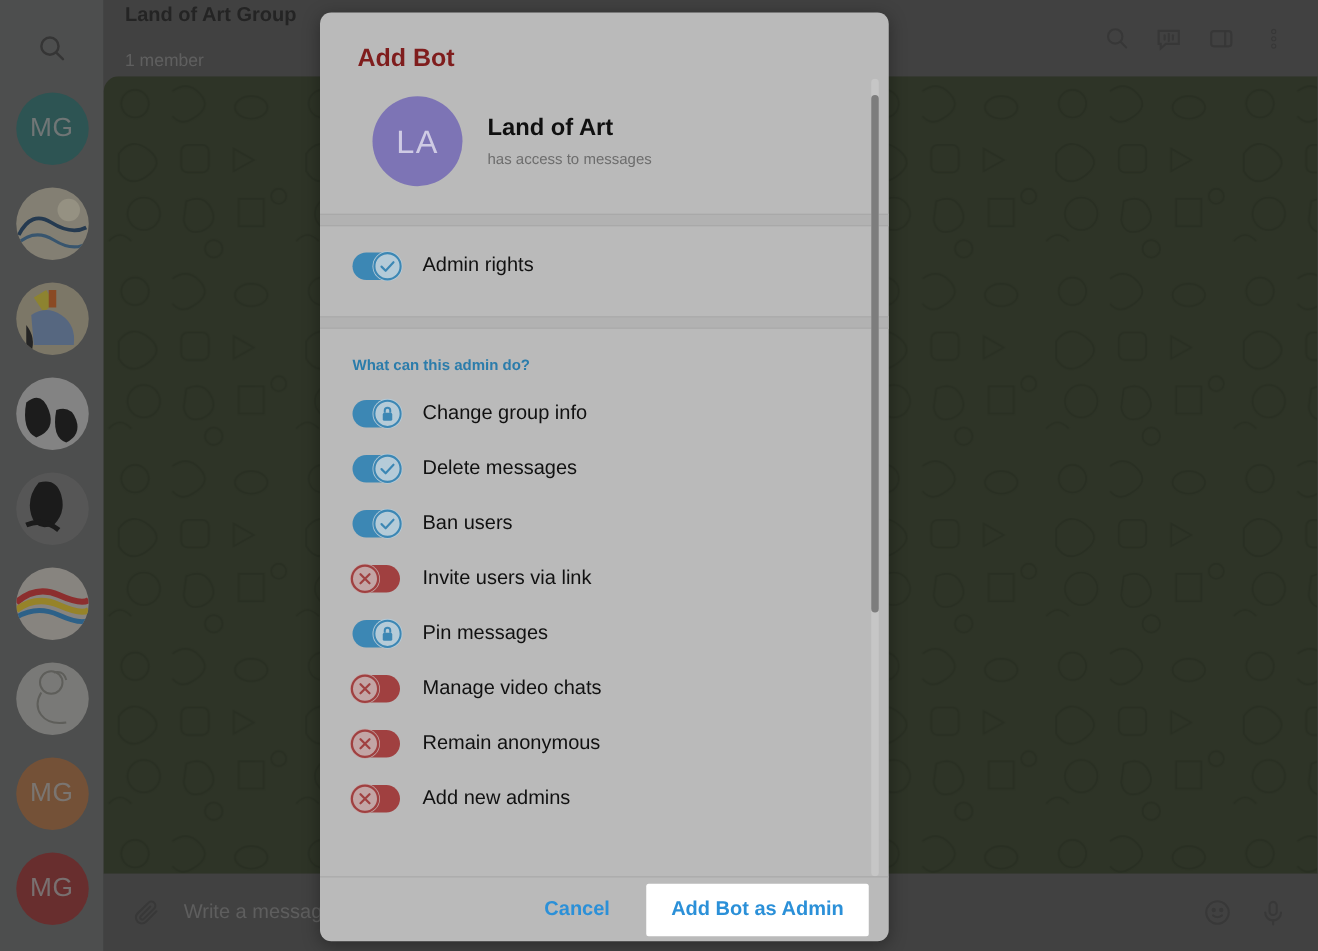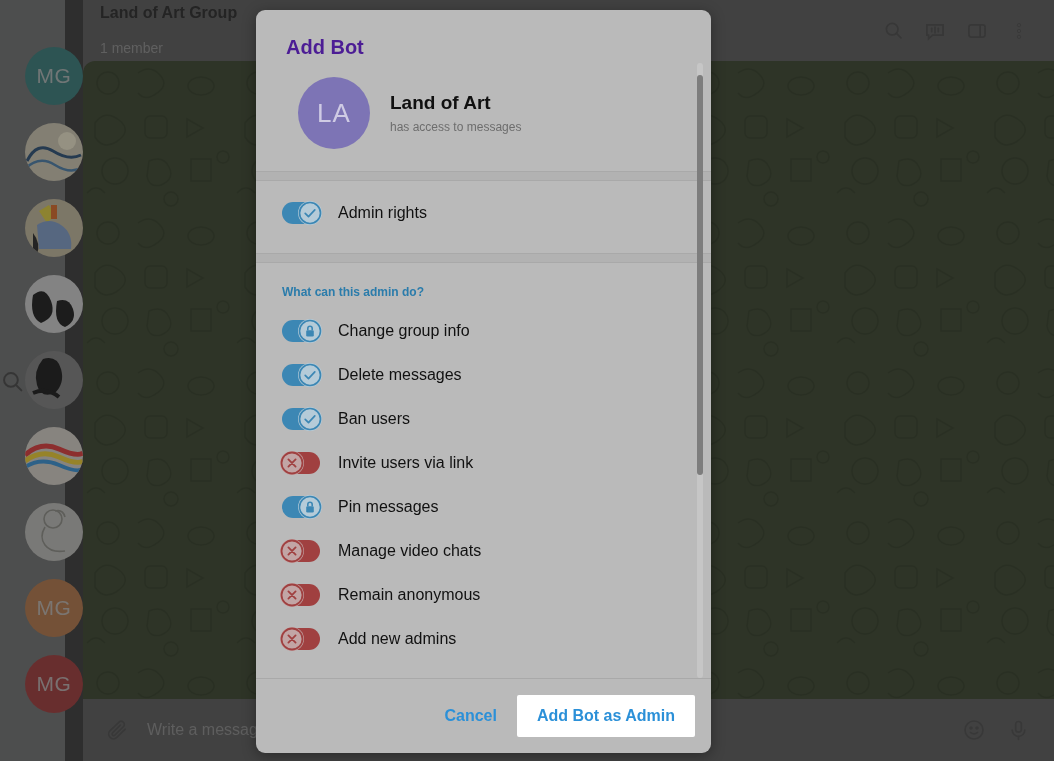--- a/index.html
+++ b/index.html
@@ -8,23 +8,23 @@
     overflow: hidden;
     font-family: "Liberation Sans", sans-serif;
     background: #3b3b3b;
   }
 
   #app { position: relative; width: 1054px; height: 761px; overflow: hidden; }
 
   
   .sidebar {
     position: absolute; left: 0; top: 0;
-    width: 65px; height: 761px;
+    width: 83px; height: 761px;
     background: #6f7070;
-    display: flex; align-items: center;
+    display: flex; flex-direction: column; align-items: center;
     padding-top: 16px;
     z-index: 1;
   }
   .sb-search { width: 44px; height: 44px; display: flex; align-items: center; justify-content: center; margin-bottom: 14px; }
   .sb-search svg { stroke: #474747; }
   .sb-ava {
     width: 58px; height: 58px; border-radius: 50%;
     margin-bottom: 18px; flex: 0 0 auto;
     display: flex; align-items: center; justify-content: center;
     color: #bcbcbc; font-size: 21px; letter-spacing: .5px;
@@ -80,21 +80,21 @@
     position: absolute; left: 256px; top: 10px;
     width: 455px; height: 743px;
     background: #bababa;
     border-radius: 9px;
     z-index: 6;
     display: flex; flex-direction: column;
     overflow: hidden;
     box-shadow: 0 3px 14px rgba(0,0,0,.35);
   }
   .dlg-title {
-    font-size: 20px; font-weight: bold; color: #4c1d95;
+    font-size: 20px; font-weight: bold; color: #7f1d1d;
     padding: 26px 0 0 30px; flex: 0 0 auto;
   }
 
   .dlg-scroll {
     flex: 1 1 auto; position: relative; overflow: hidden;
     margin-top: 4px;
   }
 
   
   .bot-row { display: flex; align-items: center; padding: 14px 0 22px 30px; margin-left: 12px; }
@@ -138,24 +138,24 @@
     position: absolute; right: 8px; top: 0; width: 6px; height: 100%;
     background: #c6c6c6; border-radius: 3px;
   }
   .sbar-thumb {
     position: absolute; right: 8px; width: 6px;
     background: #7d7d7d; border-radius: 3px;
   }
 
   
   .dlg-footer {
-    flex: 0 0 auto; height: 75px;
+    flex: 0 0 auto; height: 52px;
     border-top: 1px solid #a9a9a9;
     display: flex; align-items: center; justify-content: flex-end;
-    padding-right: 16px; gap: 2px;
+    padding-right: 16px; gap: 11px;
   }
   .btn {
     font-size: 16px; font-weight: bold; color: #2b90d8;
     background: transparent; border: 0; cursor: pointer;
     padding: 12px 18px; border-radius: 4px;
     font-family: "Liberation Sans", sans-serif;
   }
   .btn-primary { background: #ffffff; color: #2b90d8; padding: 12px 20px; border-radius: 2px; }
 </style>
 </head>

